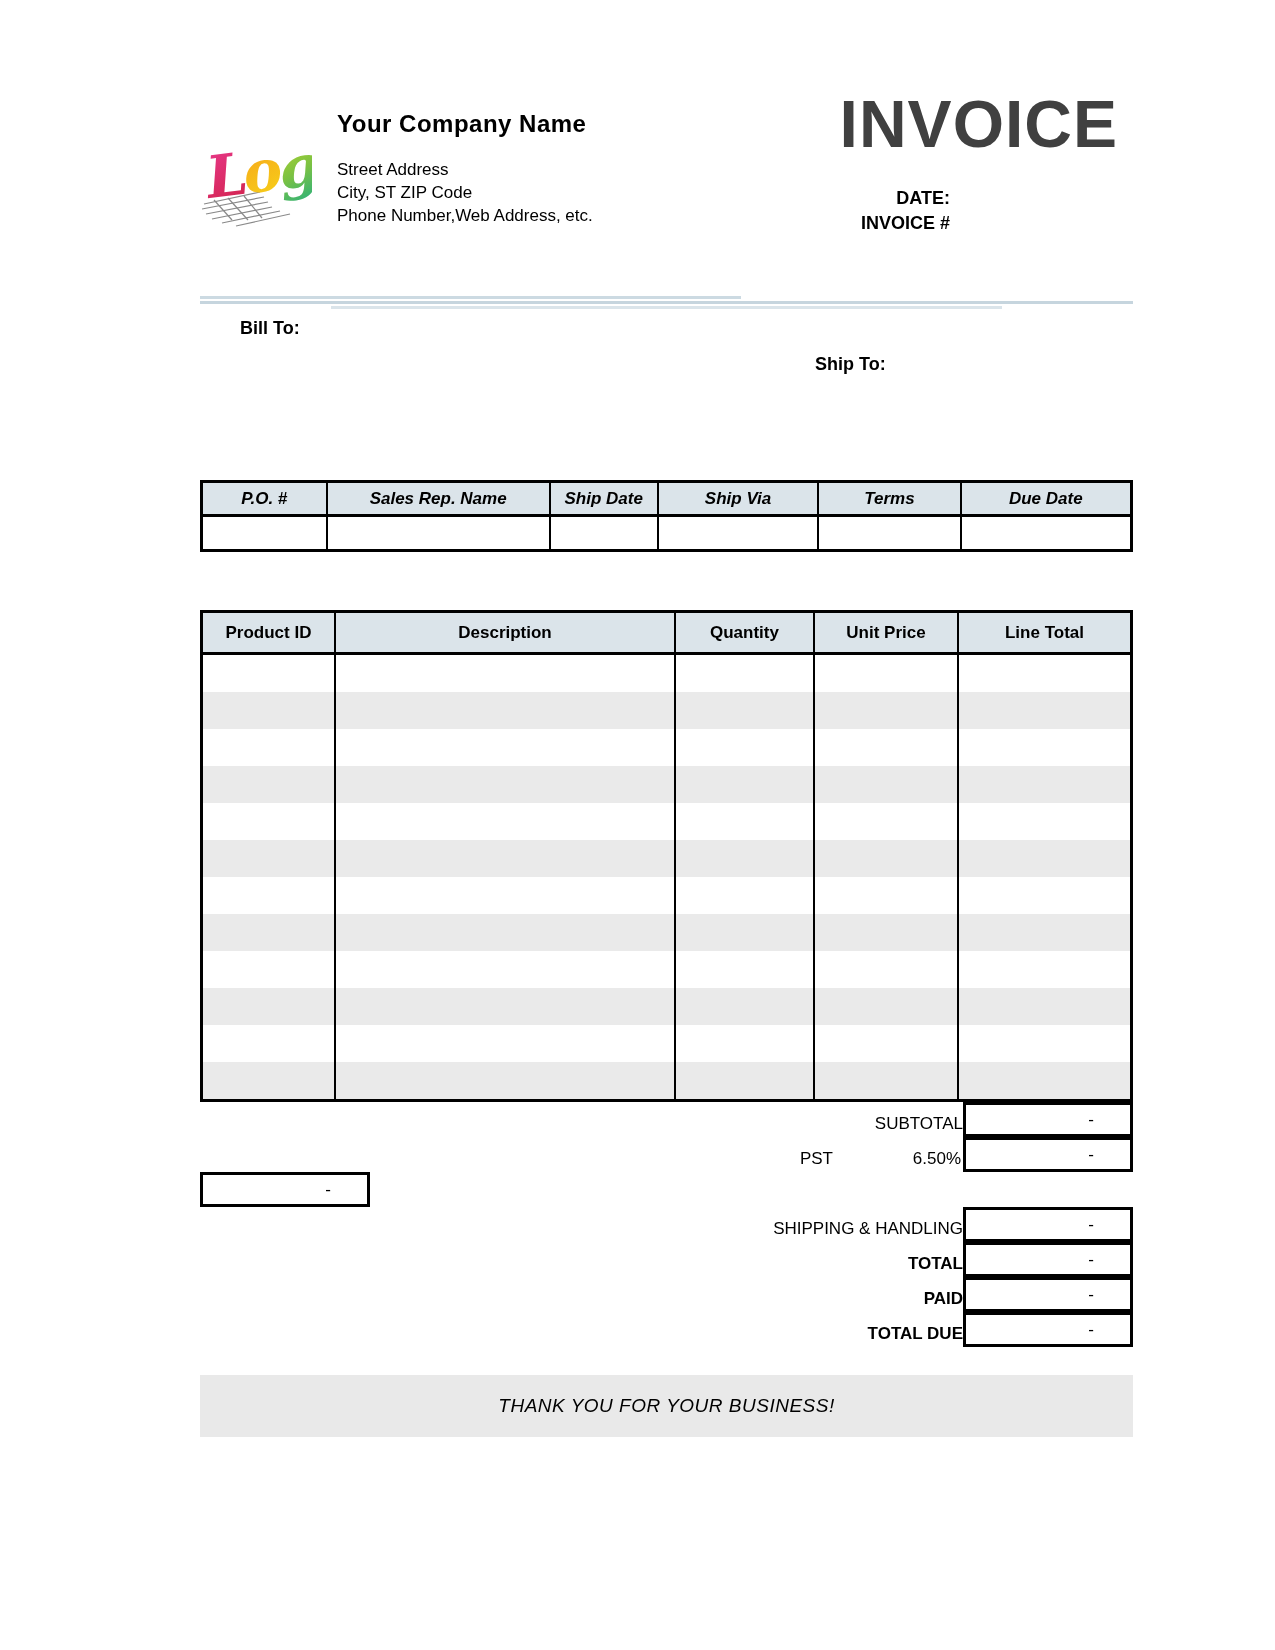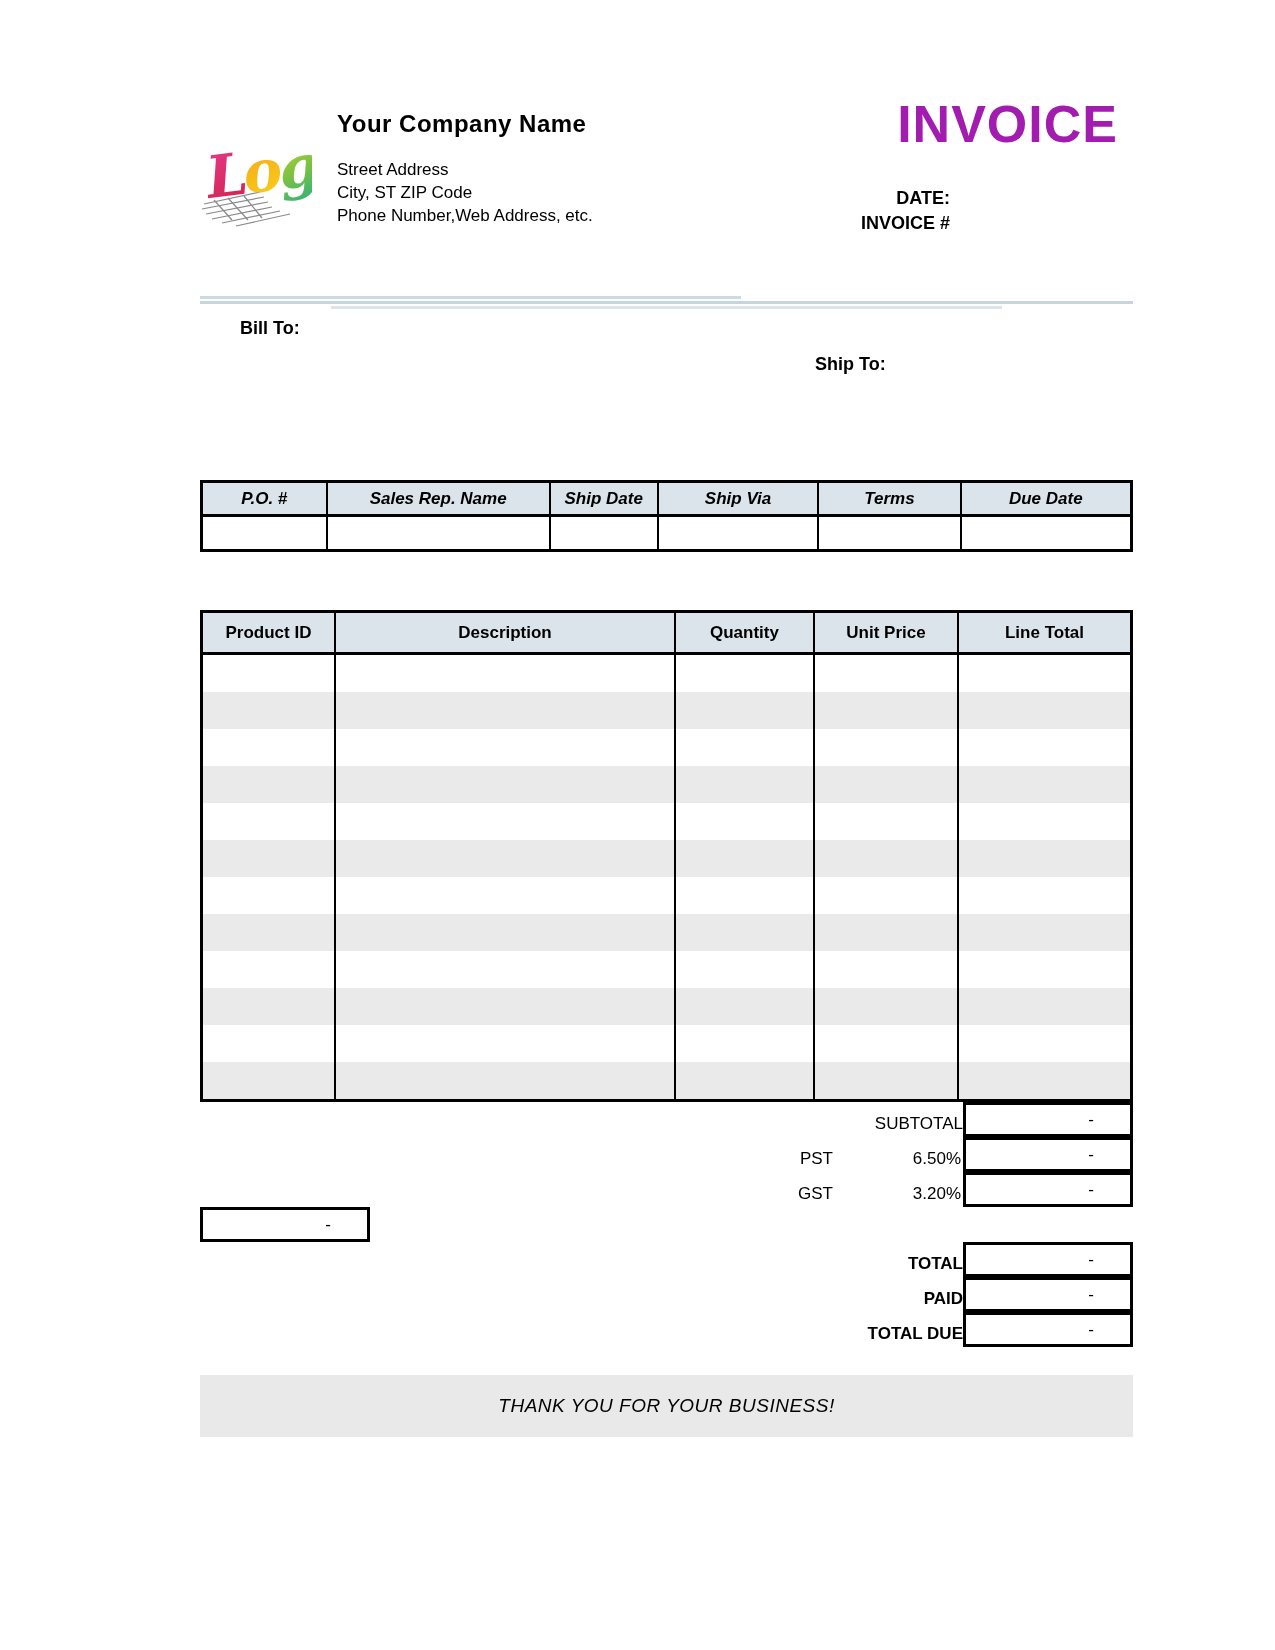--- a/index.html
+++ b/index.html
@@ -6,22 +6,22 @@
   #page{
     position:relative;width:1275px;height:1650px;background:#ffffff;
     font-family:"Liberation Sans", sans-serif;color:#000;overflow:hidden;
   }
   
   #logo{position:absolute;left:202px;top:108px;width:110px;height:122px;}
   #company-block{position:absolute;left:337px;top:110px;}
   #company-name{font-size:24px;font-weight:bold;letter-spacing:.5px;}
   #address-lines{margin-top:20px;font-size:17px;line-height:23px;}
   #invoice-title{
-    position:absolute;right:157px;top:94px;font-size:52px;font-weight:bold;
-    letter-spacing:1px;color:#a21caf;
+    position:absolute;right:157px;top:86px;font-size:66px;font-weight:bold;
+    letter-spacing:1px;color:#404040;
   }
   #date-block{position:absolute;left:600px;top:186px;width:350px;text-align:right;
     font-size:18px;font-weight:bold;line-height:25px;}
   
   #divider{position:absolute;left:200px;top:296px;width:933px;height:16px;}
   #divider .bar{position:absolute;height:3px;}
   #divider .b1{left:0;top:0;width:58%;background:#ccdae2;}
   #divider .b2{left:0;top:5px;width:100%;background:#c6d5de;}
   #divider .b3{left:14%;top:10px;width:72%;background:#dae4ea;}
   
@@ -263,29 +263,28 @@
     <div class="t-row">
       <div class="t-labels">
           <span>PST</span>
           <span class="t-val">6.50%</span>
         </div>
       <div class="t-box">
           <span>-</span>
         </div>
     </div>
     <div class="t-row">
-      <div class="t-labels">
-          <span>GST</span>
-          <span class="t-val">3.20%</span>
-        </div>
       <div class="t-box">
           <span>-</span>
         </div>
     </div>
     <div class="t-row">
+      <div class="t-labels">
+          <span>SHIPPING &amp; HANDLING</span>
+        </div>
       <div class="t-box">
           <span>-</span>
         </div>
     </div>
     <div class="t-row bold">
       <div class="t-labels">
           <span>TOTAL</span>
         </div>
       <div class="t-box">
           <span>-</span>

